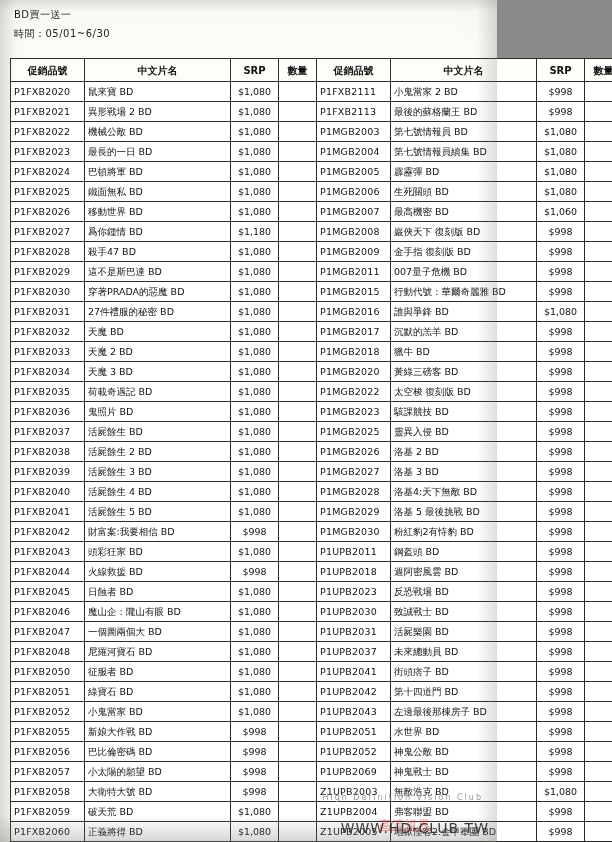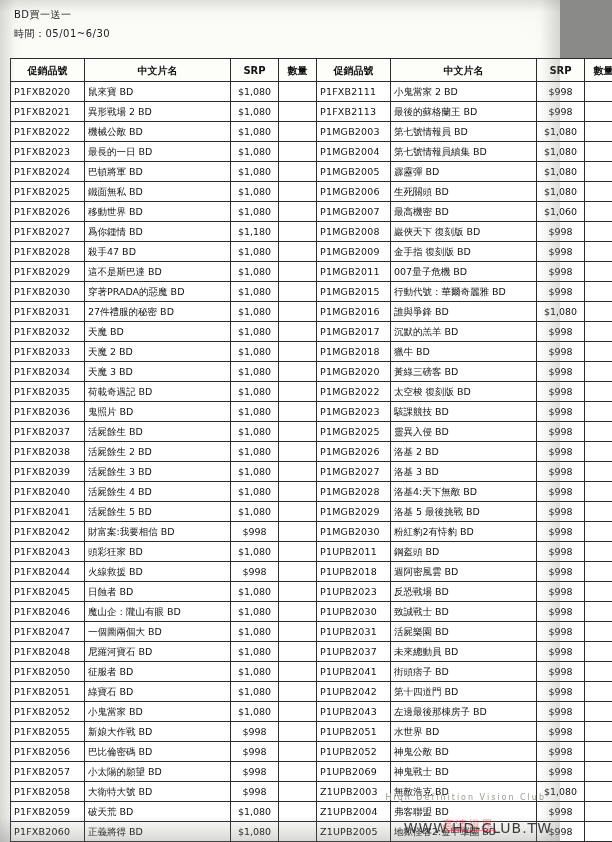--- a/index.html
+++ b/index.html
@@ -11,21 +11,21 @@
     width: 612px;
     height: 842px;
     font-family: "DejaVu Sans", "Liberation Sans", sans-serif;
     overflow: hidden;
     position: relative;
   }
   
   #page {
     position: absolute;
     left: 0; top: 0;
-    width: 560px;
+    width: 497px;
     height: 842px;
     background: #fbfbf8;
     box-shadow: inset 0 0 40px rgba(0,0,0,0.06);
   }
   
   #page:before {
     content: "";
     position: absolute;
     left: 0; top: 0; right: 0; bottom: 0;
     background:

